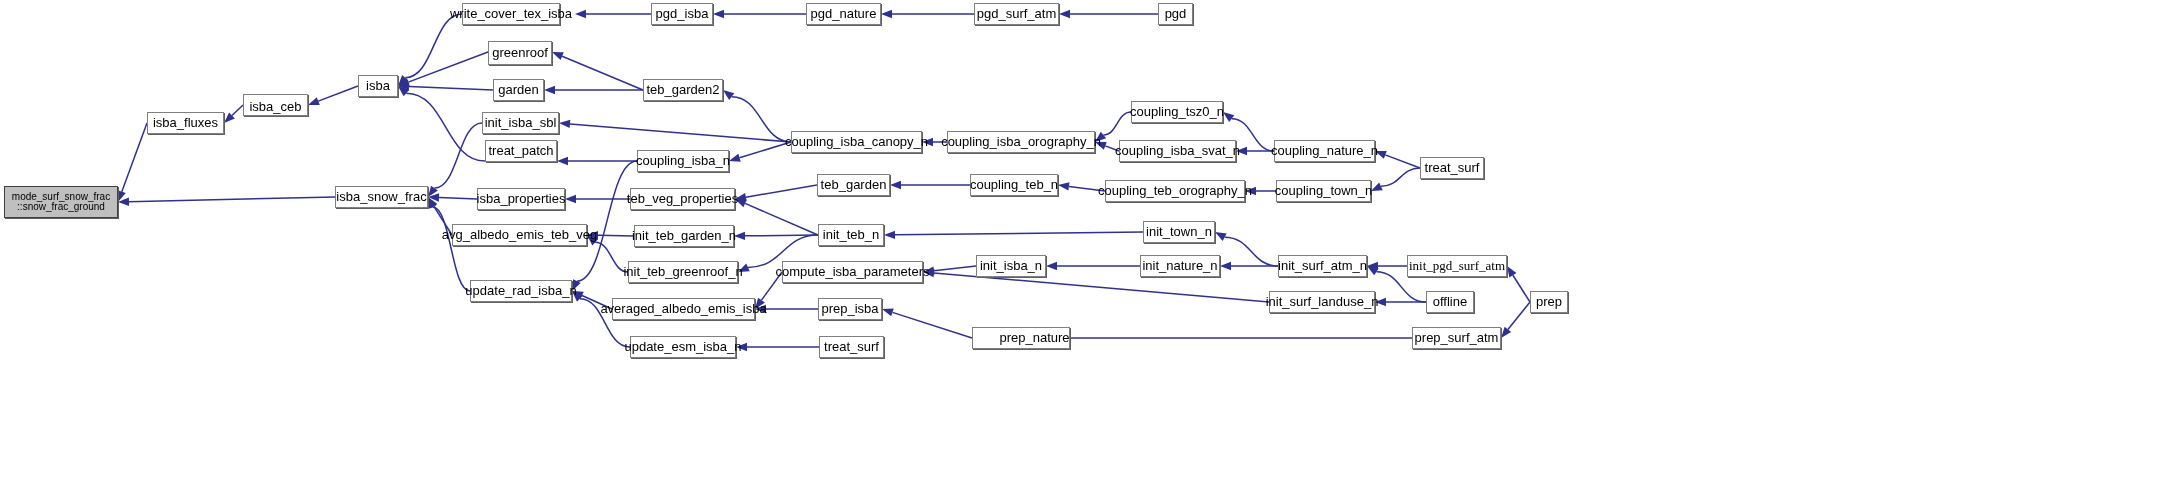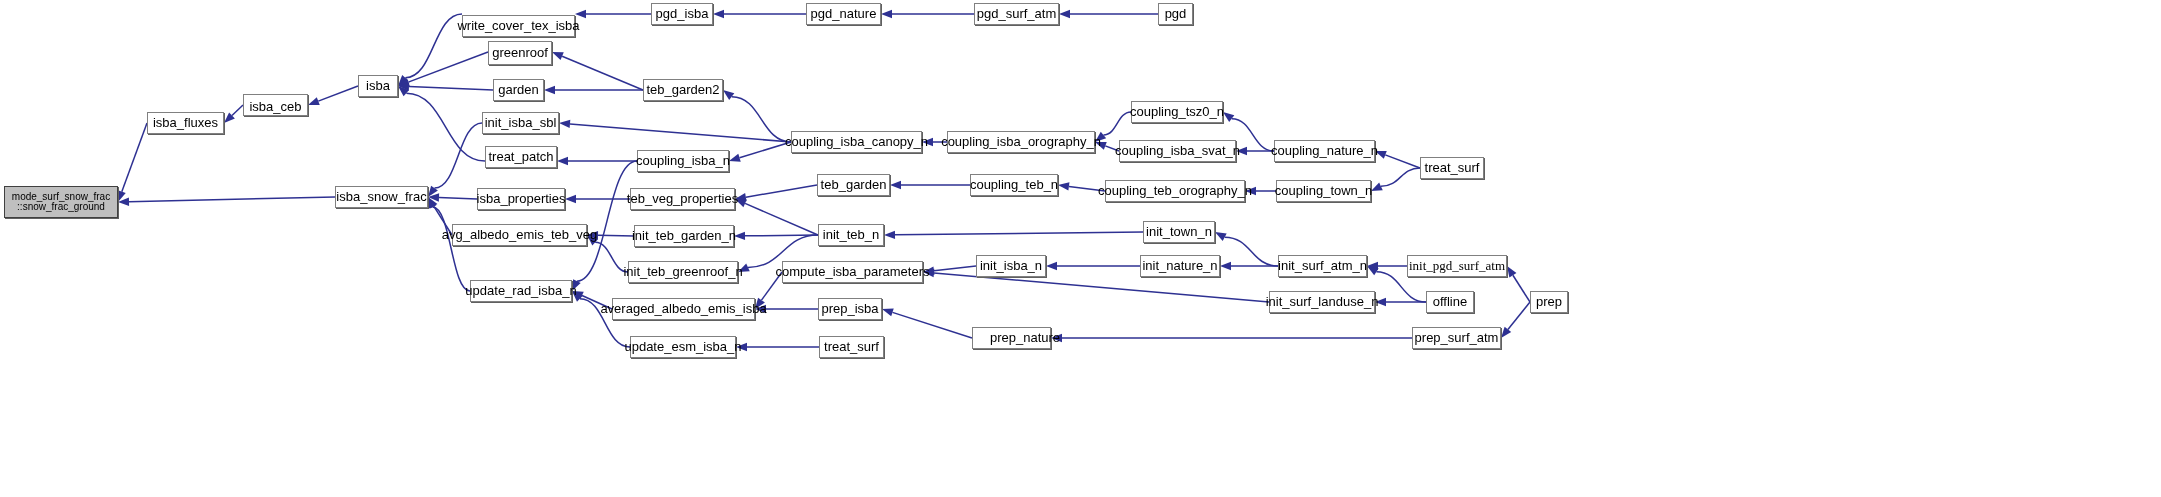--- a/index.html
+++ b/index.html
@@ -167,25 +167,25 @@
       <path d="M 1530 302 L 1507.900624916599 329.43370700008387" stroke="#2e3192" stroke-width="1.5" fill="none"></path>
       <polygon points="1501,338 1504.6298584984493,326.79892294101876 1511.171391334749,332.068491059149" fill="#2e3192"></polygon>
       <path d="M 1412 338 L 1062 338" stroke="#2e3192" stroke-width="1.5" fill="none"></path>
       <polygon points="1051,338 1062,333.8 1062,342.2" fill="#2e3192"></polygon>
     </svg>
 <div class="node highlight" style="left: 4px; top: 186px; width: 114px; height: 32px; flex-direction: column; line-height: 1.05; font-size: 10px;"><span>mode_surf_snow_frac</span><span>::snow_frac_ground</span></div>
     <div class="node" style="left: 147px; top: 112px; width: 77px; height: 22px;"><span>isba_fluxes</span></div>
     <div class="node" style="left: 243px; top: 94px; width: 65px; height: 22px; align-items: flex-end;"><span>isba_ceb</span></div>
     <div class="node" style="left: 358px; top: 75px; width: 40px; height: 22px;"><span>isba</span></div>
     <div class="node" style="left: 335px; top: 186px; width: 93px; height: 22px;"><span>isba_snow_frac</span></div>
-    <div class="node" style="left: 462px; top: 15px; width: 113px; height: 22px;"><span>write_cover_tex_isba</span></div>
+    <div class="node" style="left: 462px; top: 3px; width: 98px; height: 22px;"><span>write_cover_tex_isba</span></div>
     <div class="node" style="left: 488px; top: 41px; width: 64px; height: 24px;"><span>greenroof</span></div>
     <div class="node" style="left: 493px; top: 79px; width: 51px; height: 22px;"><span>garden</span></div>
     <div class="node" style="left: 482px; top: 112px; width: 77px; height: 22px;"><span>init_isba_sbl</span></div>
-    <div class="node" style="left: 485px; top: 146px; width: 72px; height: 22px;"><span>treat_patch</span></div>
+    <div class="node" style="left: 485px; top: 140px; width: 72px; height: 22px;"><span>treat_patch</span></div>
     <div class="node" style="left: 477px; top: 188px; width: 88px; height: 22px;"><span>isba_properties</span></div>
     <div class="node" style="left: 452px; top: 224px; width: 135px; height: 22px;"><span>avg_albedo_emis_teb_veg</span></div>
     <div class="node" style="left: 470px; top: 280px; width: 102px; height: 22px;"><span>update_rad_isba_n</span></div>
     <div class="node" style="left: 643px; top: 79px; width: 80px; height: 22px;"><span>teb_garden2</span></div>
     <div class="node" style="left: 637px; top: 150px; width: 92px; height: 22px;"><span>coupling_isba_n</span></div>
     <div class="node" style="left: 630px; top: 188px; width: 105px; height: 22px;"><span>teb_veg_properties</span></div>
     <div class="node" style="left: 634px; top: 225px; width: 100px; height: 22px;"><span>init_teb_garden_n</span></div>
     <div class="node" style="left: 628px; top: 261px; width: 110px; height: 22px;"><span>init_teb_greenroof_n</span></div>
     <div class="node" style="left: 612px; top: 298px; width: 143px; height: 22px;"><span>averaged_albedo_emis_isba</span></div>
     <div class="node" style="left: 630px; top: 336px; width: 106px; height: 22px;"><span>update_esm_isba_n</span></div>
@@ -193,21 +193,21 @@
     <div class="node" style="left: 791px; top: 131px; width: 131px; height: 22px;"><span>coupling_isba_canopy_n</span></div>
     <div class="node" style="left: 817px; top: 174px; width: 73px; height: 22px;"><span>teb_garden</span></div>
     <div class="node" style="left: 818px; top: 224px; width: 66px; height: 22px;"><span>init_teb_n</span></div>
     <div class="node" style="left: 782px; top: 261px; width: 141px; height: 22px;"><span>compute_isba_parameters</span></div>
     <div class="node" style="left: 818px; top: 298px; width: 64px; height: 22px;"><span>prep_isba</span></div>
     <div class="node" style="left: 819px; top: 336px; width: 65px; height: 22px;"><span>treat_surf</span></div>
     <div class="node" style="left: 806px; top: 3px; width: 75px; height: 22px;"><span>pgd_nature</span></div>
     <div class="node" style="left: 947px; top: 131px; width: 148px; height: 22px;"><span>coupling_isba_orography_n</span></div>
     <div class="node" style="left: 970px; top: 174px; width: 88px; height: 22px;"><span>coupling_teb_n</span></div>
     <div class="node" style="left: 976px; top: 255px; width: 70px; height: 22px;"><span>init_isba_n</span></div>
-    <div class="node" style="left: 972px; top: 327px; width: 79px; height: 22px; padding-left: 27px;"><span>prep_nature</span></div>
+    <div class="node" style="left: 972px; top: 327px; width: 98px; height: 22px; padding-left: 27px;"><span>prep_nature</span></div>
     <div class="node" style="left: 974px; top: 3px; width: 85px; height: 22px;"><span>pgd_surf_atm</span></div>
     <div class="node" style="left: 1131px; top: 101px; width: 92px; height: 22px;"><span>coupling_tsz0_n</span></div>
     <div class="node" style="left: 1119px; top: 140px; width: 117px; height: 22px;"><span>coupling_isba_svat_n</span></div>
     <div class="node" style="left: 1105px; top: 180px; width: 140px; height: 22px;"><span>coupling_teb_orography_n</span></div>
     <div class="node" style="left: 1143px; top: 221px; width: 72px; height: 22px;"><span>init_town_n</span></div>
     <div class="node" style="left: 1140px; top: 255px; width: 80px; height: 22px;"><span>init_nature_n</span></div>
     <div class="node" style="left: 1269px; top: 291px; width: 106px; height: 22px;"><span>init_surf_landuse_n</span></div>
     <div class="node" style="left: 1274px; top: 140px; width: 101px; height: 22px;"><span>coupling_nature_n</span></div>
     <div class="node" style="left: 1276px; top: 180px; width: 95px; height: 22px;"><span>coupling_town_n</span></div>
     <div class="node" style="left: 1278px; top: 255px; width: 89px; height: 22px;"><span>init_surf_atm_n</span></div>

